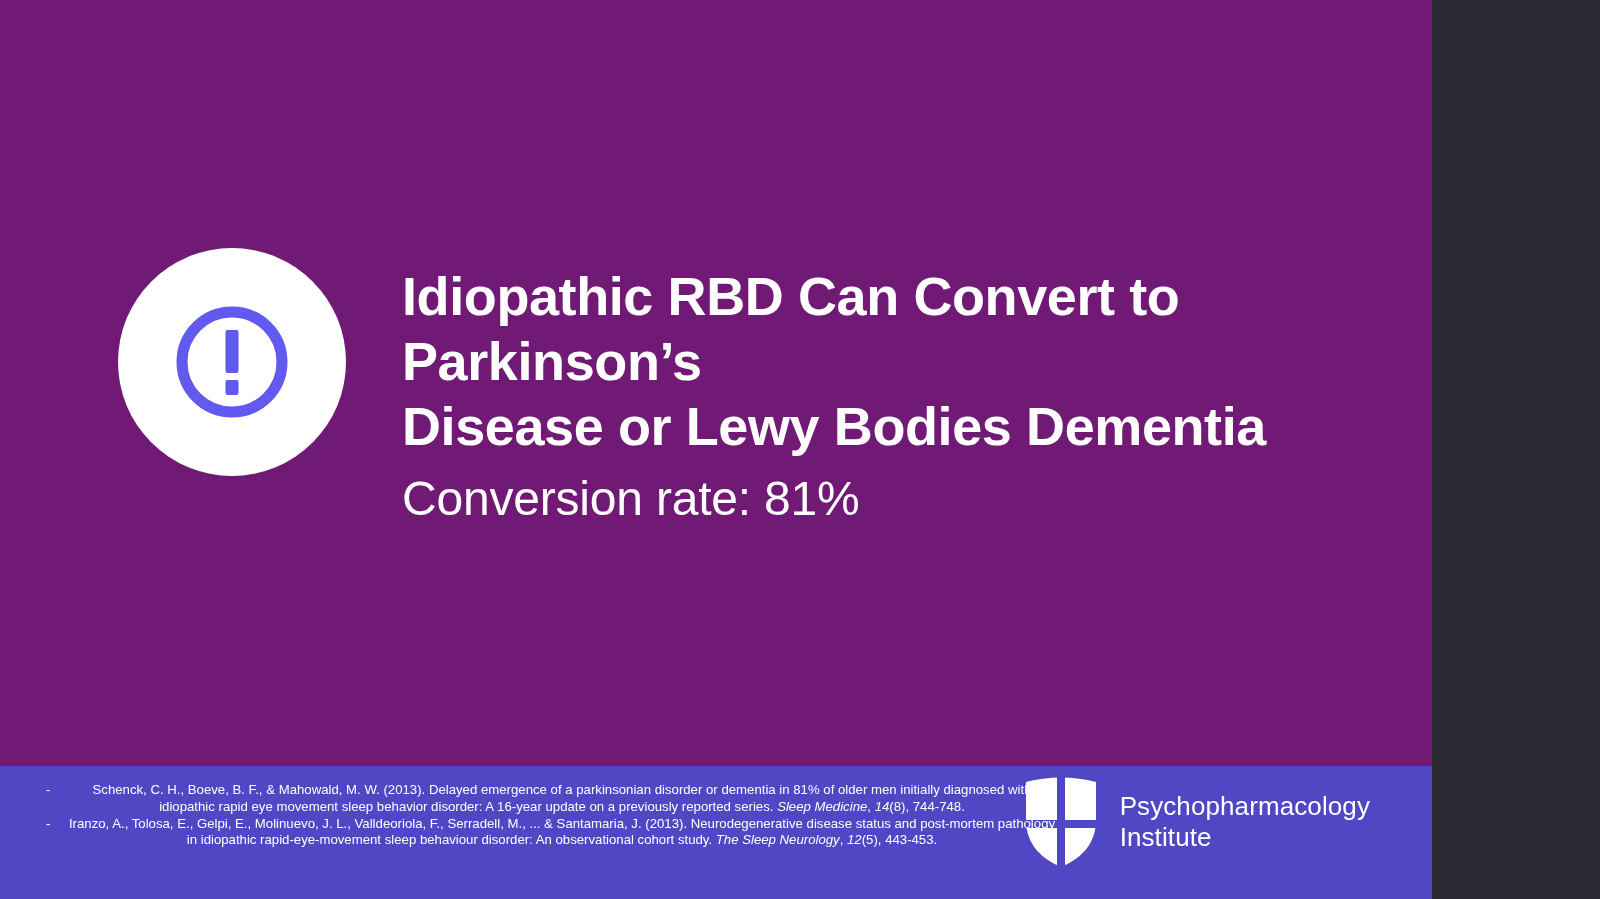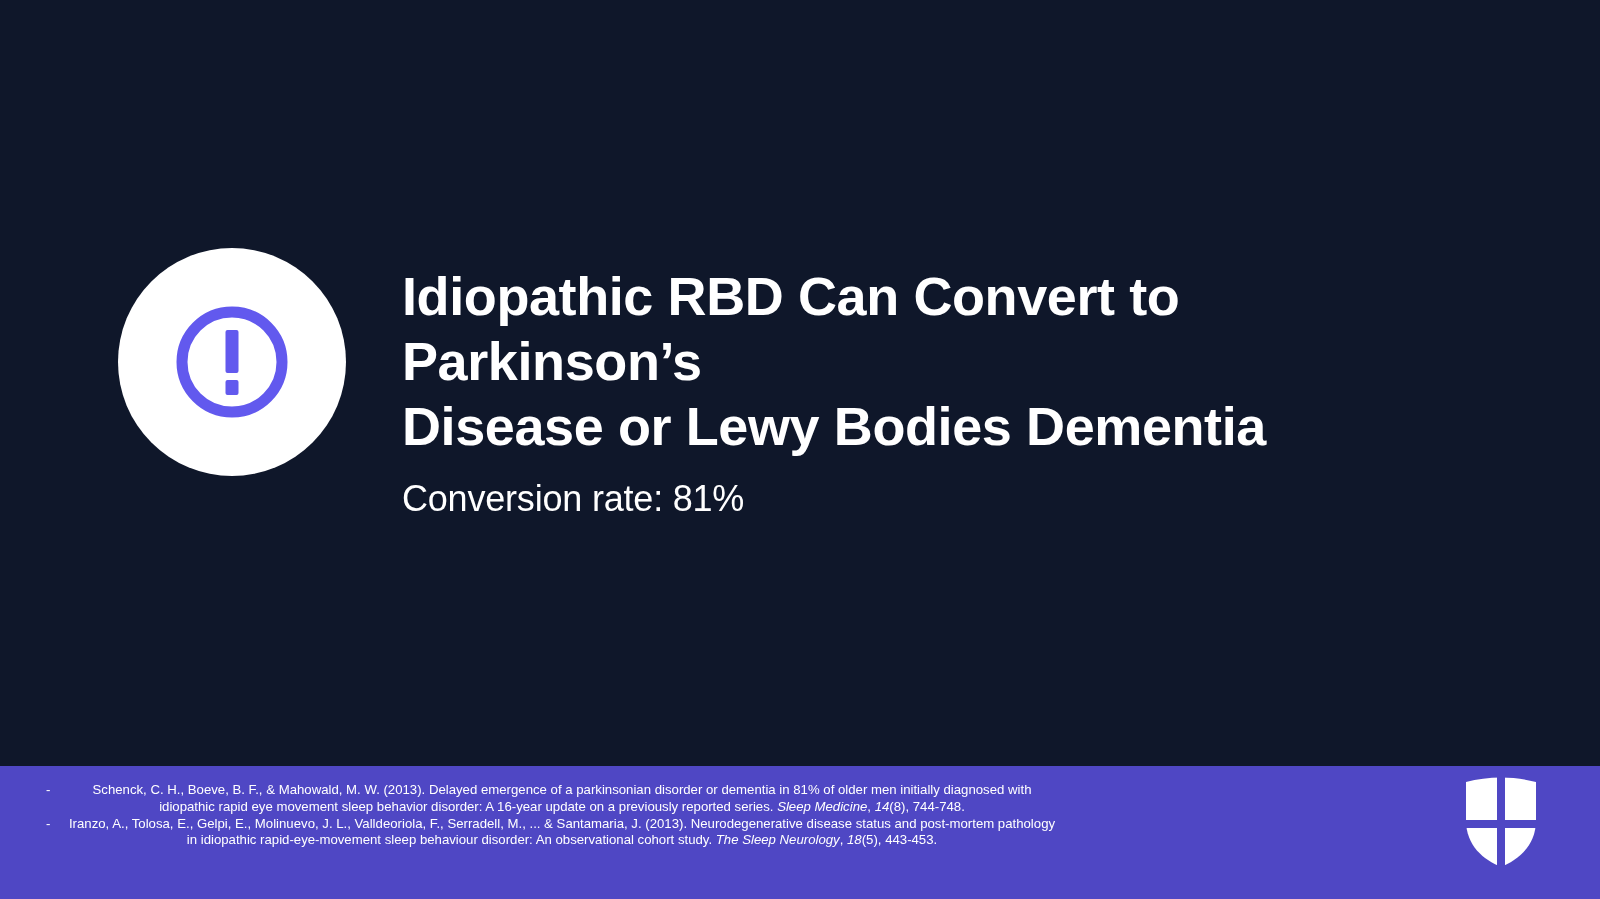--- a/index.html
+++ b/index.html
@@ -3,23 +3,23 @@
 <meta charset="utf-8">
 <title>Idiopathic RBD Slide</title>
 <style>
   html, body {
     margin: 0;
     padding: 0;
     background: #2b2b33;
   }
   .slide {
     position: relative;
-    width: 1600px;
+    width: 1432px;
     height: 899px;
-    background: #0f172a;
+    background: #701a75;
     overflow: hidden;
     font-family: "Liberation Sans", sans-serif;
     -webkit-font-smoothing: antialiased;
   }
 
   
   .hero {
     position: absolute;
     left: 118px;
     top: 248px;
@@ -54,21 +54,21 @@
     letter-spacing: -0.4px;
     margin: 0;
     max-width: 1040px;
     white-space: pre-line;
   }
 
   .slide-subtitle {
     color: #ffffff;
     font-family: "Liberation Sans", sans-serif;
     font-weight: 400;
-    font-size: 36px;
+    font-size: 48px;
     line-height: 52px;
     letter-spacing: -0.2px;
     margin: 14px 0 0 0;
   }
 
   
   .footer {
     position: absolute;
     left: 0;
     right: 0;
@@ -156,38 +156,40 @@
 
     <div class="refs">
 
       <div class="ref-item">
         <span class="ref-bullet">-</span>
         <span class="ref-text"><span>Schenck, C. H., Boeve, B. F., &amp; Mahowald, M. W. (2013). Delayed emergence of a parkinsonian disorder or dementia in 81% of older men initially diagnosed with idiopathic rapid eye movement sleep behavior disorder: A 16-year update on a previously reported series. </span><i>Sleep Medicine</i><span>, </span><i>14</i><span>(8), 744-748.</span></span>
       </div>
 
       <div class="ref-item">
         <span class="ref-bullet">-</span>
-        <span class="ref-text"><span>Iranzo, A., Tolosa, E., Gelpi, E., Molinuevo, J. L., Valldeoriola, F., Serradell, M., ... &amp; Santamaria, J. (2013). Neurodegenerative disease status and post-mortem pathology in idiopathic rapid-eye-movement sleep behaviour disorder: An observational cohort study. </span><i>The Sleep Neurology</i><span>, </span><i>18</i><span>(5), 443-453.</span></span>
+        <span class="ref-text"><span>Iranzo, A., Tolosa, E., Gelpi, E., Molinuevo, J. L., Valldeoriola, F., Serradell, M., ... &amp; Santamaria, J. (2013). Neurodegenerative disease status and post-mortem pathology in idiopathic rapid-eye-movement sleep behaviour disorder: An observational cohort study. </span><i>The Sleep Neurology</i><span>, </span><i>12</i><span>(5), 443-453.</span></span>
       </div>
 
     </div>
 
     <div class="brand">
       <div class="brand-shield">
         <svg width="74" height="92" viewBox="0 0 74 92" aria-hidden="true">
           <defs>
             <clipPath id="shieldClip">
               <path d="M2 6 C 24 0, 50 0, 72 6 L 72 44 C 72 70, 54 84, 37 91 C 20 84, 2 70, 2 44 Z"></path>
             </clipPath>
           </defs>
           <g clip-path="url(#shieldClip)" fill="#ffffff">
             <rect x="0" y="0" width="33" height="44"></rect>
             <rect x="41" y="0" width="33" height="44"></rect>
             <rect x="0" y="52" width="33" height="40"></rect>
             <rect x="41" y="52" width="33" height="40"></rect>
           </g>
         </svg>
       </div>
+      <div class="brand-name">Psychopharmacology
+Institute</div>
     </div>
 
   </div>
 
 </div>
 
 </body></html>

